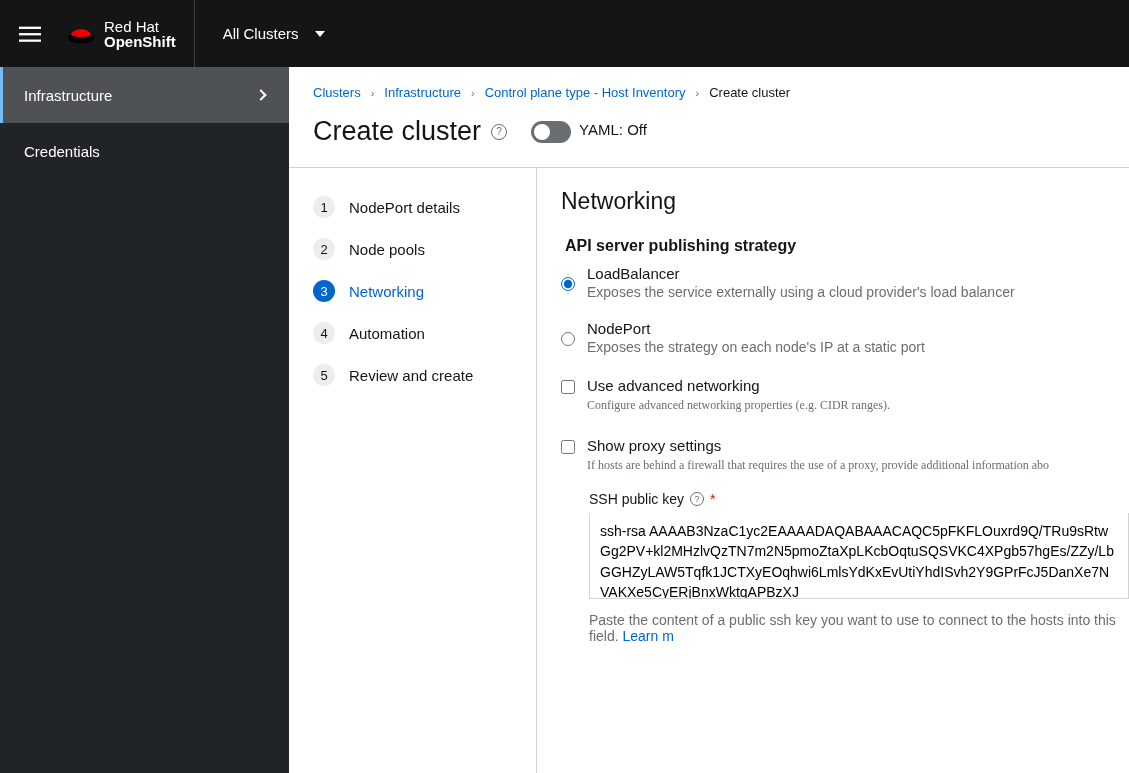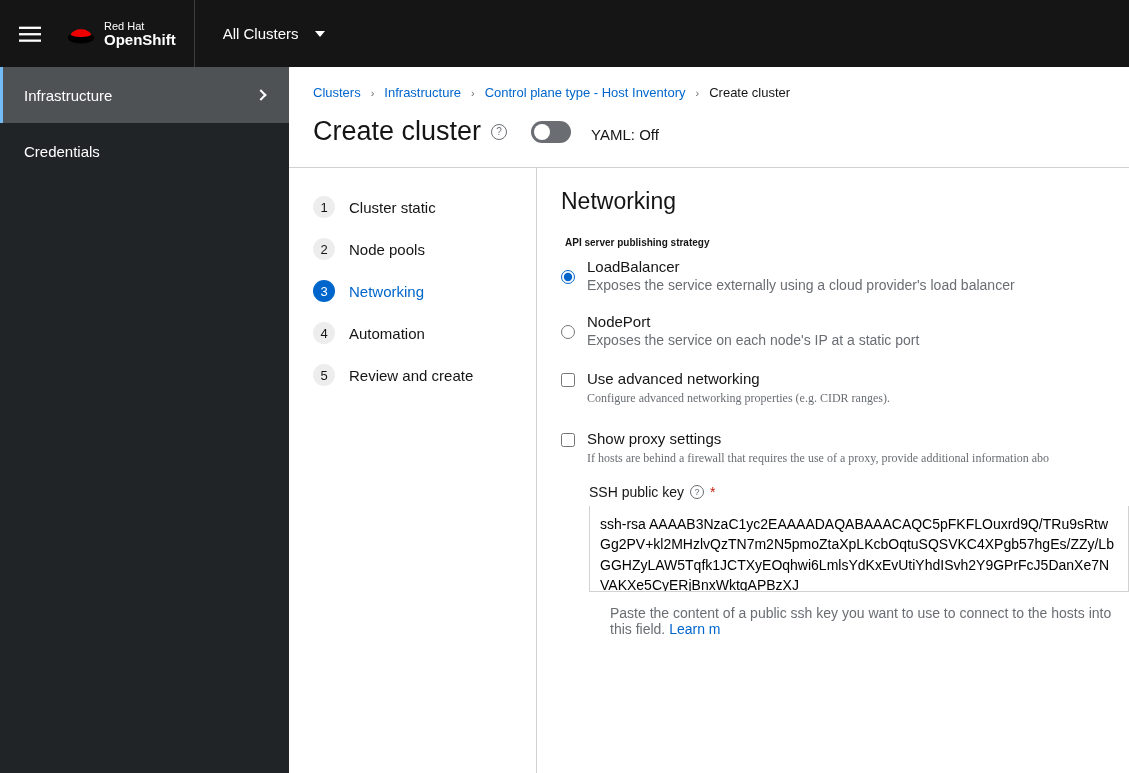--- a/index.html
+++ b/index.html
@@ -6,21 +6,21 @@
   body { font-family: "RedHatText", "Helvetica Neue", Arial, sans-serif; font-size: 14px; color: #151515; background: #fff; width: 1129px; height: 773px; overflow: hidden; }
 
   
   .header { display: flex; align-items: center; height: 67px; background: #151515; color: #fff; }
   .hamburger { width: 60px; display: flex; justify-content: center; align-items: center; }
   .hamburger svg { width: 22px; height: 22px; fill: #fff; }
   .brand { display: flex; align-items: center; gap: 8px; padding: 0 18px 0 6px; border-right: 1px solid #3c3f42; height: 100%; }
   .brand-logo { display:flex; align-items:center; gap:8px; }
   .brand-hat { width:30px; height:22px; }
   .brand-text { display:flex; flex-direction:column; line-height:1; font-weight:500; }
-  .brand-text .rh { font-size:11px; font-weight:400;}
+  .brand-text .rh { font-size:15px; font-weight:400;}
   .brand-text .os { font-size:15px; font-weight:600;}
   .cluster-select { display:flex; align-items:center; gap:16px; padding:0 28px; height:100%; cursor:pointer; }
   .cluster-select span { font-size:15px; }
   .caret-down { width:0;height:0;border-left:5px solid transparent;border-right:5px solid transparent;border-top:6px solid #fff; }
 
   
   .frame { display:flex; height: calc(773px - 67px); }
 
   
   .sidebar { width: 289px; background: #212427; color:#fff; }
@@ -32,49 +32,49 @@
   
   .main { flex:1; display:flex; flex-direction:column; overflow:hidden; }
   .page-head { padding: 18px 24px 20px 24px; }
   .breadcrumb { display:flex; align-items:center; gap: 10px; font-size:13px; flex-wrap:wrap; }
   .breadcrumb a { color:#06c; text-decoration:none; cursor:pointer; }
   .breadcrumb .sep { color:#6a6e73; font-size:11px; }
   .breadcrumb .current { color:#151515; }
   .title-row { display:flex; align-items:center; gap: 24px; margin-top: 16px; }
   .page-title { font-size:27px; font-weight:400; display:flex; align-items:center; gap:10px; }
   .help-circle { width:16px;height:16px;border:1.5px solid #6a6e73;border-radius:50%; display:flex;align-items:center;justify-content:center; font-size:10px; color:#6a6e73; }
-  .switch-wrap { display:flex; align-items:flex-end; gap:20px; color:#151515; font-size:15px; }
+  .switch-wrap { display:flex; align-items:flex-start; gap:8px; color:#151515; font-size:15px; }
   .switch { width:40px;height:22px;background:#6a6e73;border-radius:11px; position:relative; cursor:pointer;}
   .switch::after { content:""; position:absolute; left:3px; top:3px; width:16px;height:16px;background:#fff;border-radius:50%; }
 
   
   .wizard { flex:1; display:flex; border-top:1px solid #d2d2d2; overflow:hidden; }
   .wiz-nav { width:248px; border-right:1px solid #d2d2d2; padding: 18px 0; }
   .wiz-step { display:flex; align-items:center; gap:14px; padding: 10px 24px; font-size:15px; cursor:pointer; }
   .step-num { width:22px;height:22px;border-radius:50%; background:#ededed; color:#151515; display:flex;align-items:center;justify-content:center; font-size:13px; }
   .wiz-step.active .step-num { background:#06c; color:#fff; }
   .wiz-step.active .step-label { color:#06c; }
   .step-label { color:#151515; }
 
   .wiz-body { flex:1; padding: 20px 0 20px 24px; overflow:auto; }
   .wiz-body h2 { font-size:23px; font-weight:400; margin-bottom: 22px; }
-  .section-label { font-weight:700; font-size:10px; margin-bottom:6px; padding-left:4px;}
+  .section-label { font-weight:700; font-size:16px; margin-bottom:6px; padding-left:4px;}
   .radio-opt { display:flex; gap:12px; padding: 4px 0 16px 0; align-items:center; }
   .radio-opt input[type=radio] { margin-top:3px; accent-color:#06c; width:14px;height:14px;}
   .opt-title { font-size:15px; }
   .opt-desc { font-size:14px; color:#6a6e73; margin-top:2px; }
   .check-opt { display:flex; gap:12px; padding: 6px 0 4px 0; align-items:flex-start; }
   .check-opt input[type=checkbox] { margin-top:3px; width:14px;height:14px; }
   .check-opt + .opt-desc-block { font-size:12px; color:#6a6e73; padding-left:26px; margin-bottom: 18px; font-family: Liberation Serif, serif; }
   .field-block { margin-top: 14px; padding-left: 28px; }
   .field-label { font-size:14px; display:flex; align-items:center; gap:6px; margin-bottom:6px;}
   .req { color:#c9190b; }
   .dropzone { background:#ededed; border:1px solid #d2d2d2; padding: 6px 10px; font-size:14px; color:#6a6e73; }
   .ssh-text { width:100%; min-height:86px; border:1px solid #d2d2d2; border-top:none; padding:8px 10px; font-family: inherit; font-size:14px; resize:none; overflow:hidden; word-break:break-all; line-height:1.45; }
-  .hint { font-size:14px; color:#6a6e73; margin-top:10px;margin-left:21px; }
+  .hint { font-size:14px; color:#6a6e73; margin-top:10px; }
   .hint a { color:#06c; text-decoration:none; }
 
   
   .ssh-text { text-decoration: none; }
 </style>
 </head>
 <body>
 
 <div class="header">
   <div class="hamburger">
@@ -135,21 +135,21 @@
           <span>YAML: Off</span>
         </div>
       </div>
     </div>
 
     <div class="wizard">
 
       <div class="wiz-nav">
         <div class="wiz-step">
           <div class="step-num">1</div>
-          <div class="step-label">Cluster static</div>
+          <div class="step-label">NodePort details</div>
         </div>
         <div class="wiz-step">
           <div class="step-num">2</div>
           <div class="step-label">Node pools</div>
         </div>
         <div class="wiz-step active">
           <div class="step-num">3</div>
           <div class="step-label">Networking</div>
         </div>
         <div class="wiz-step">
@@ -172,21 +172,21 @@
           <div>
             <div class="opt-title">LoadBalancer</div>
             <div class="opt-desc">Exposes the service externally using a cloud provider's load balancer</div>
           </div>
         </label>
 
         <label class="radio-opt">
           <input type="radio" name="api" style="">
           <div>
             <div class="opt-title">NodePort</div>
-            <div class="opt-desc">Exposes the service on each node's IP at a static port</div>
+            <div class="opt-desc">Exposes the strategy on each node's IP at a static port</div>
           </div>
         </label>
 
         <label class="check-opt">
           <input type="checkbox" style="">
           <span class="opt-title">Use advanced networking</span>
         </label>
         <div class="opt-desc-block">Configure advanced networking properties (e.g. CIDR ranges).</div>
 
         <label class="check-opt">

